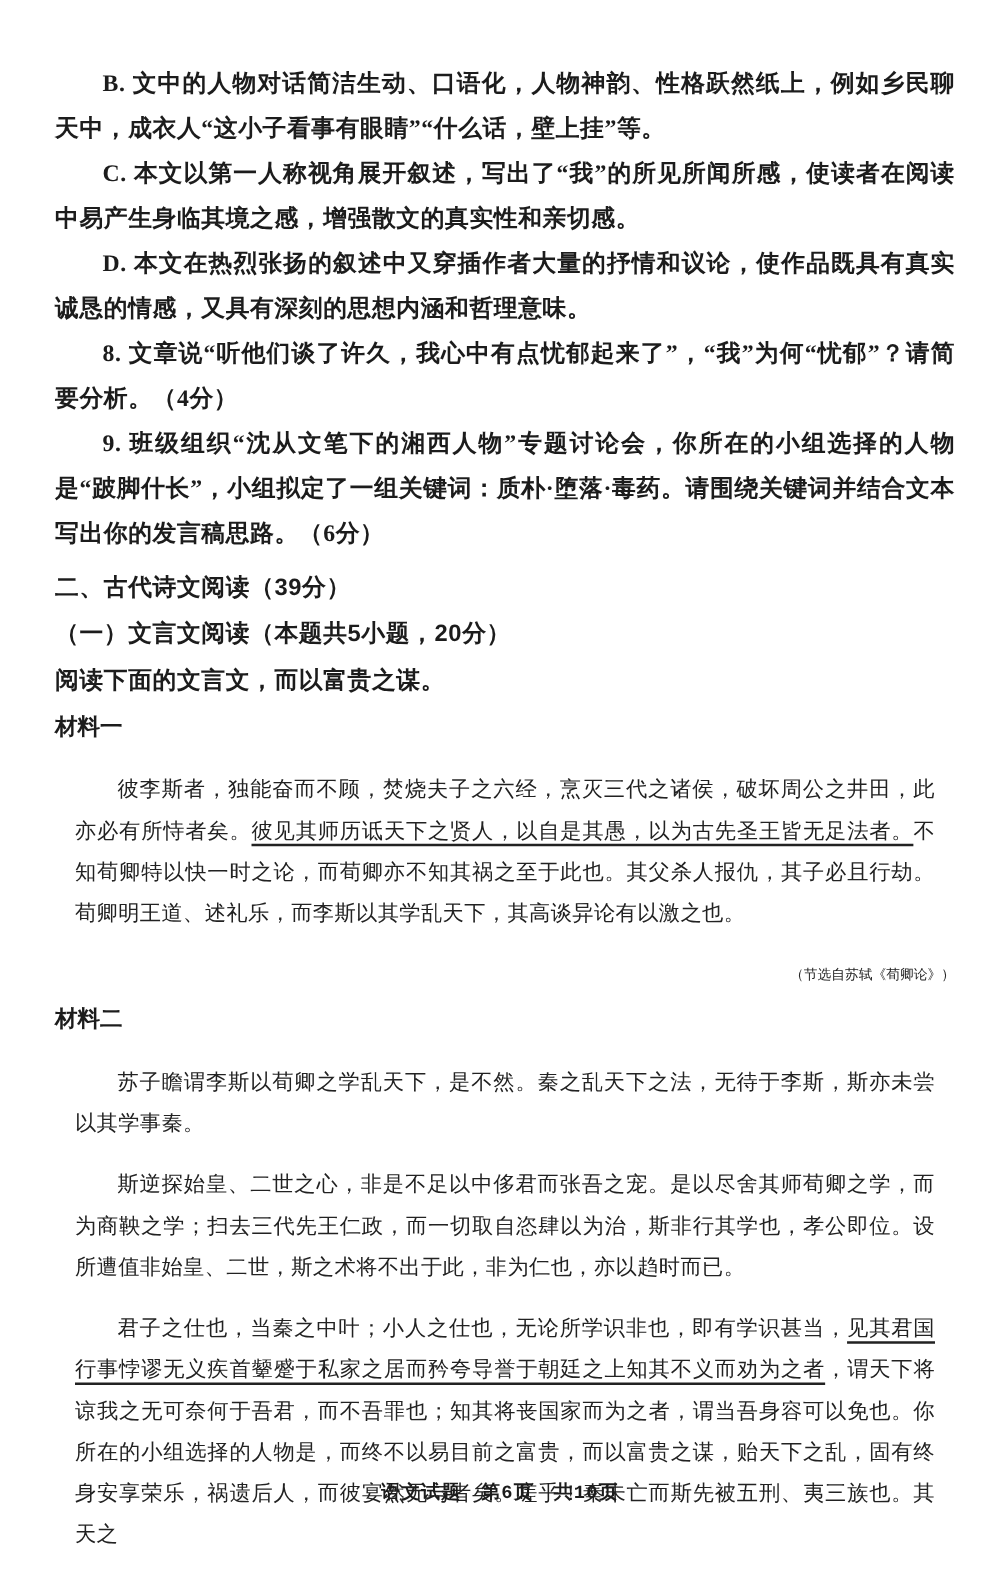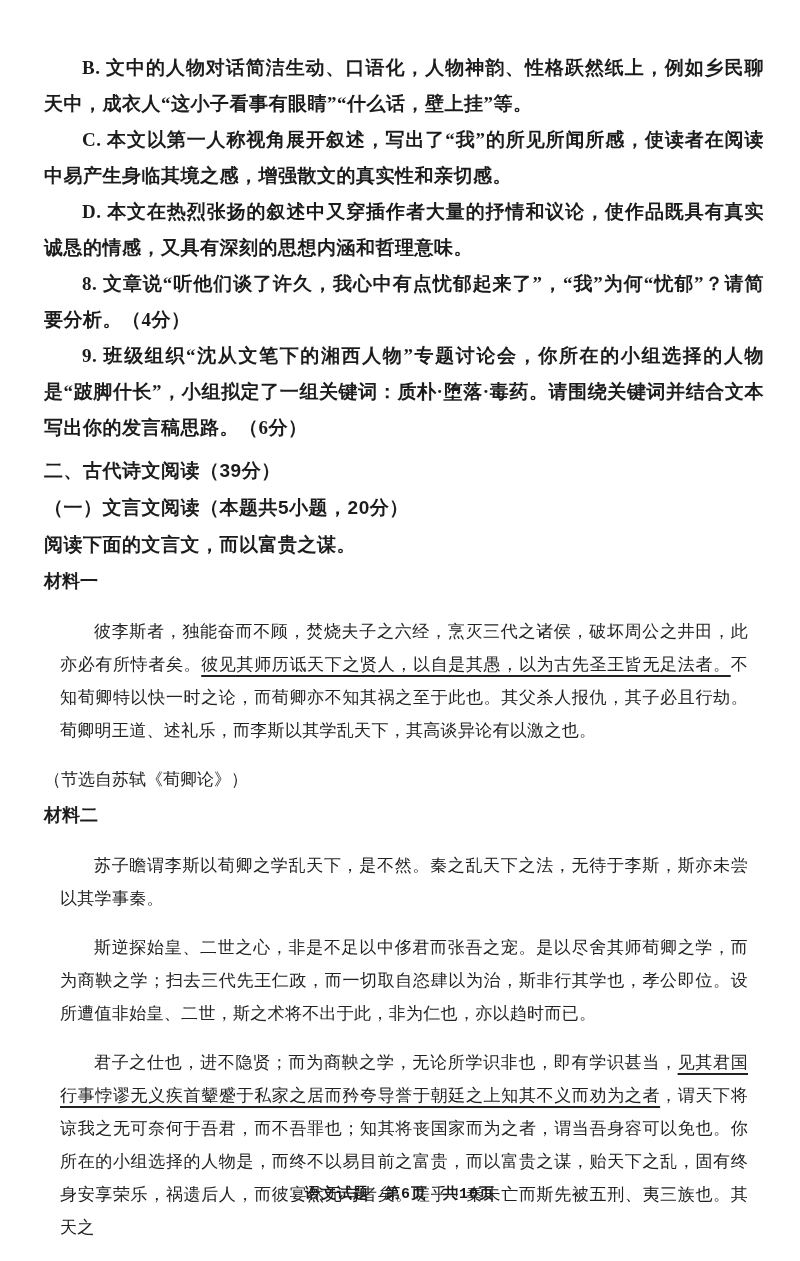--- a/index.html
+++ b/index.html
@@ -41,23 +41,23 @@
     font-size: 17px;
     line-height: 33px;
     text-align: justify;
     text-indent: 2em;
     font-weight: 400;
     color: #222222;
     letter-spacing: 0.3px;
   }
   .cl-attrib {
     margin: 0;
-    font-size: 17px;
+    font-size: 11px;
     line-height: 34px;
-    text-align: left;
+    text-align: right;
     text-indent: 0;
     font-weight: 400;
     color: #222222;
   }
   .mat-label {
     margin: 0;
     font-family: Liberation Serif, serif;
     font-weight: 700;
     font-size: 18px;
     line-height: 36px;
@@ -95,17 +95,17 @@
   <p class="hdr">（一）文言文阅读（本题共5小题，20分）</p>
   <p class="hdr">阅读下面的文言文，而以富贵之谋。</p>
 
   <p class="mat-label">材料一</p>
   <p class="cl-para"><span>彼李斯者，独能奋而不顾，焚烧夫子之六经，烹灭三代之诸侯，破坏周公之井田，此亦必有所恃者矣。</span><span class="u-seg">彼见其师历诋天下之贤人，以自是其愚，以为古先圣王皆无足法者。</span><span>不知荀卿特以快一时之论，而荀卿亦不知其祸之至于此也。其父杀人报仇，其子必且行劫。荀卿明王道、述礼乐，而李斯以其学乱天下，其高谈异论有以激之也。</span></p>
   <p class="cl-attrib">（节选自苏轼《荀卿论》）</p>
 
   <p class="mat-label">材料二</p>
   <p class="cl-para">苏子瞻谓李斯以荀卿之学乱天下，是不然。秦之乱天下之法，无待于李斯，斯亦未尝以其学事秦。</p>
   <p class="cl-para">斯逆探始皇、二世之心，非是不足以中侈君而张吾之宠。是以尽舍其师荀卿之学，而为商鞅之学；扫去三代先王仁政，而一切取自恣肆以为治，斯非行其学也，孝公即位。设所遭值非始皇、二世，斯之术将不出于此，非为仁也，亦以趋时而已。</p>
-  <p class="cl-para"><span>君子之仕也，进不隐贤；而为商鞅之学，无论所学识非也，即有学识甚当，</span><span class="u-seg">见其君国行事悖谬无义疾首颦蹙于私家之居而矜夸导誉于朝廷之上知其不义而劝为之者</span><span>，谓天下将谅我之无可奈何于吾君，而不吾罪也；知其将丧国家而为之者，谓当吾身容可以免也。你所在的小组选择的人物是，而终不以易目前之富贵，而以富贵之谋，贻天下之乱，固有终身安享荣乐，祸遗后人，而彼宴然无与者矣。嗟乎！秦未亡而斯先被五刑、夷三族也。其天之</span></p>
+  <p class="cl-para"><span>君子之仕也，当秦之中叶；小人之仕也，无论所学识非也，即有学识甚当，</span><span class="u-seg">见其君国行事悖谬无义疾首颦蹙于私家之居而矜夸导誉于朝廷之上知其不义而劝为之者</span><span>，谓天下将谅我之无可奈何于吾君，而不吾罪也；知其将丧国家而为之者，谓当吾身容可以免也。你所在的小组选择的人物是，而终不以易目前之富贵，而以富贵之谋，贻天下之乱，固有终身安享荣乐，祸遗后人，而彼宴然无与者矣。嗟乎！秦未亡而斯先被五刑、夷三族也。其天之</span></p>
 
   <div class="footer">语文试题　第6页　共10页</div>
 
 </div>
 
 </body></html>

